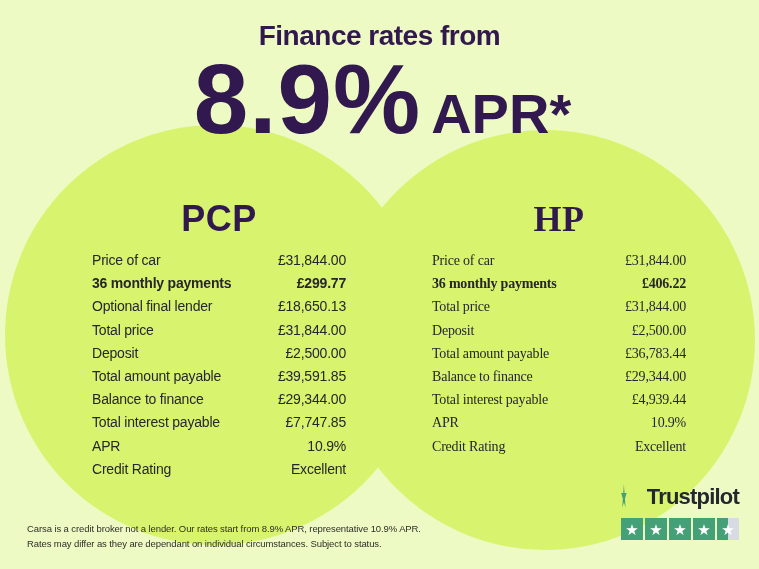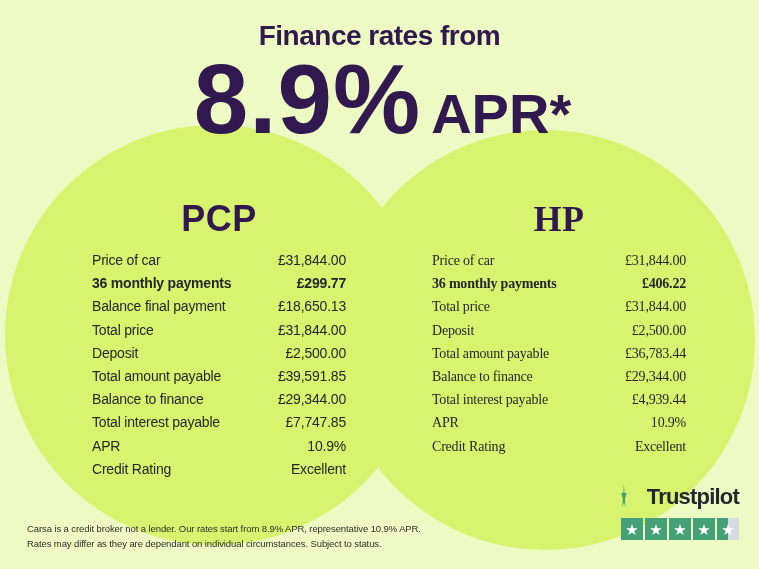--- a/index.html
+++ b/index.html
@@ -87,21 +87,21 @@
       <div class="rows" id="pcp-rows">
           <div class="frow">
             <span class="lbl">Price of car</span>
             <span class="val">£31,844.00</span>
           </div>
           <div class="frow bold">
             <span class="lbl">36 monthly payments</span>
             <span class="val">£299.77</span>
           </div>
           <div class="frow">
-            <span class="lbl">Balance final payment</span>
+            <span class="lbl">Optional final lender</span>
             <span class="val">£18,650.13</span>
           </div>
           <div class="frow">
             <span class="lbl">Total price</span>
             <span class="val">£31,844.00</span>
           </div>
           <div class="frow">
             <span class="lbl">Deposit</span>
             <span class="val">£2,500.00</span>
           </div>

